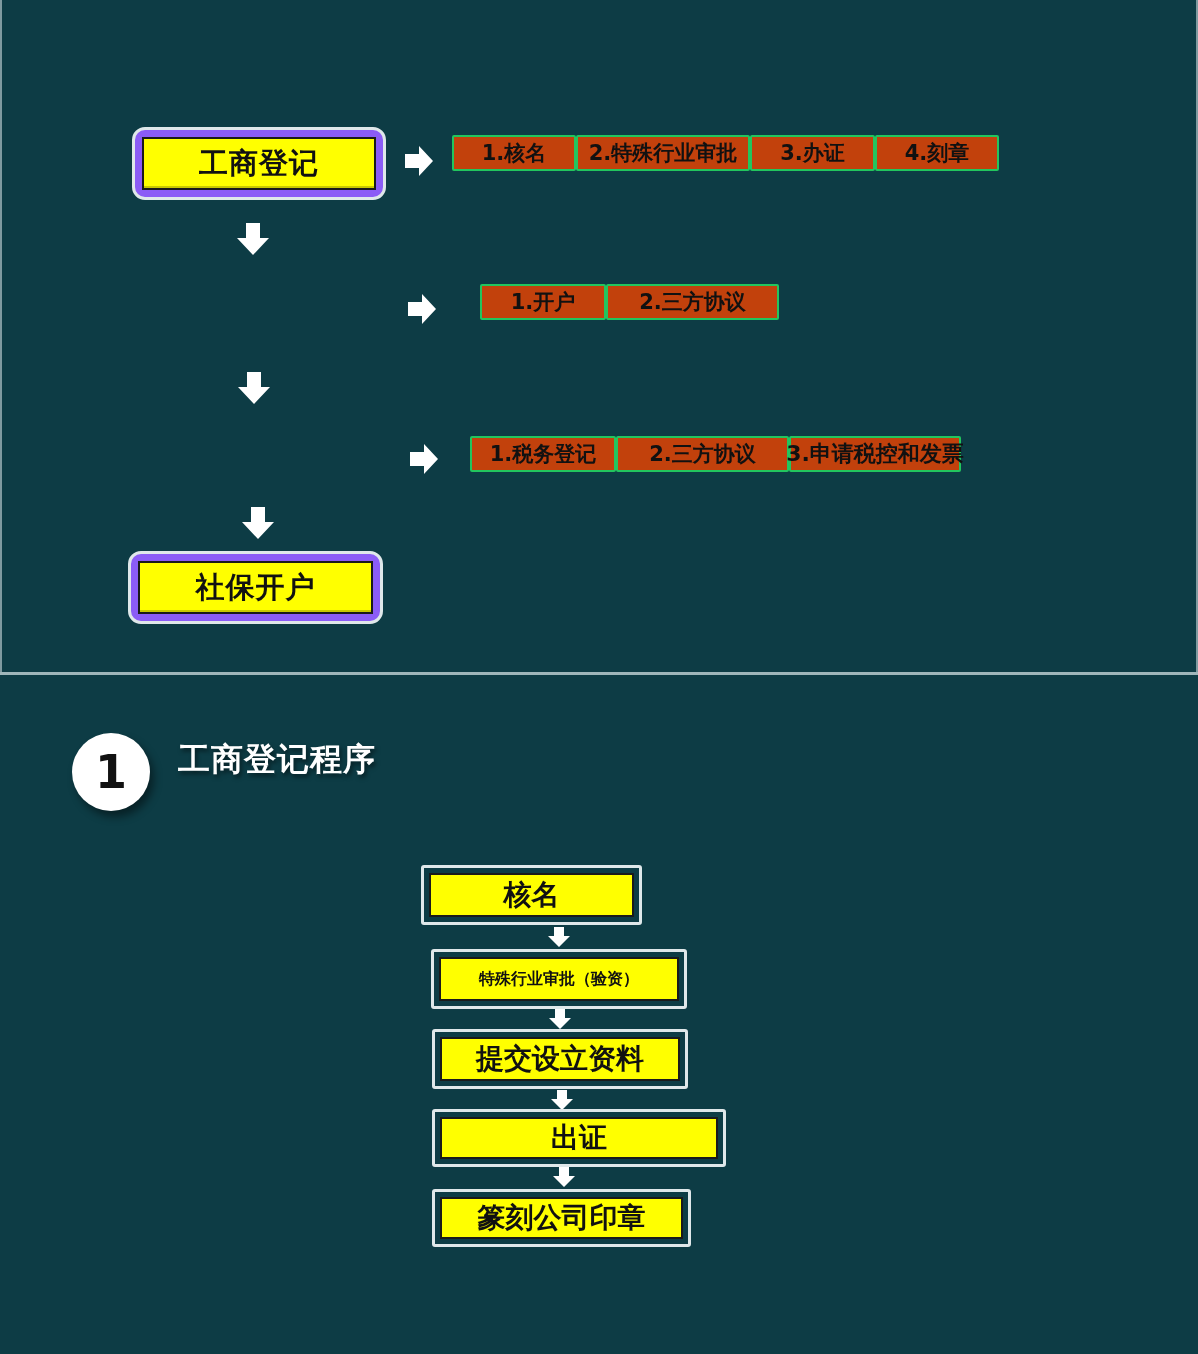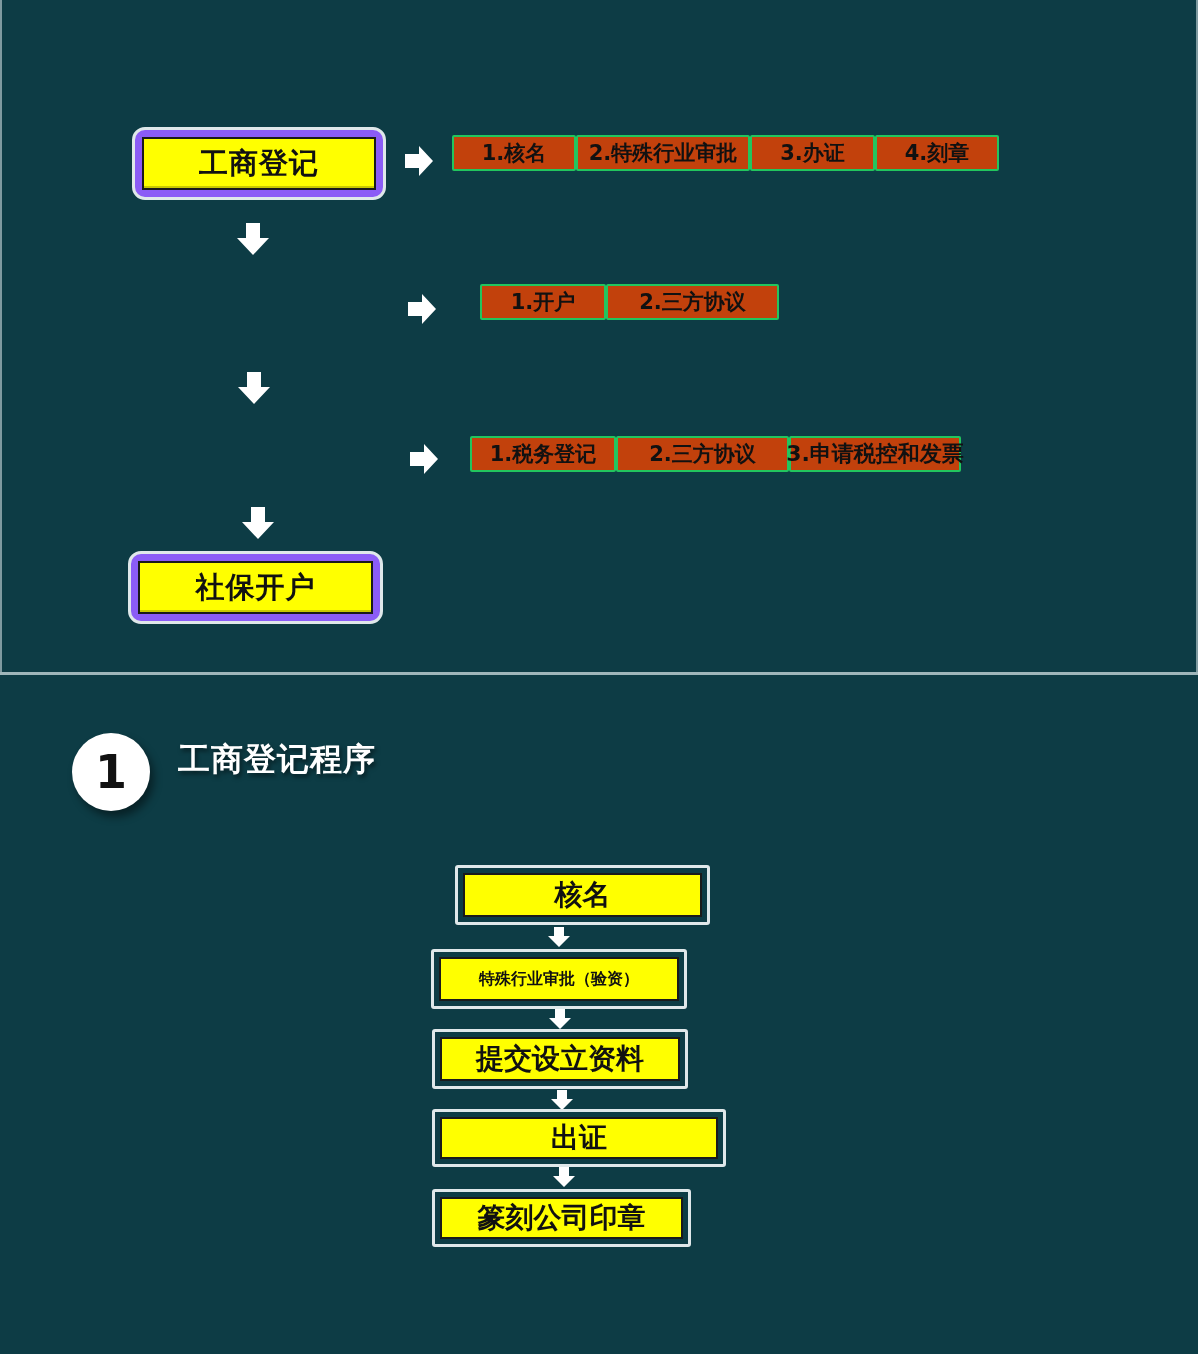--- a/index.html
+++ b/index.html
@@ -110,21 +110,21 @@
   </div>
 </div>
 
 <div id="panel-divider"></div>
 
 <div id="panel-bottom" class="panel"></div>
 
 <div id="section-badge">1</div>
 <div id="section-title">工商登记程序</div>
 
-<div class="small-box" style="left:455px; top:865px; width:255px; height:60px;">
+<div class="small-box" style="left:421px; top:865px; width:221px; height:60px;">
   <div class="inner">核名</div>
 </div>
 <svg class="arrow-down" style="left:548px; top:927px;" width="22" height="20" viewBox="0 0 22 20">
     <path d="M6 0 H16 V9 H22 L11 20 L0 9 H6 Z" fill="#ffffff"></path>
   </svg>
 
 <div class="small-box s" style="left:431px; top:949px; width:256px; height:60px;">
   <div class="inner">特殊行业审批（验资）</div>
 </div>
 <svg class="arrow-down" style="left:549px; top:1009px;" width="22" height="20" viewBox="0 0 22 20">

